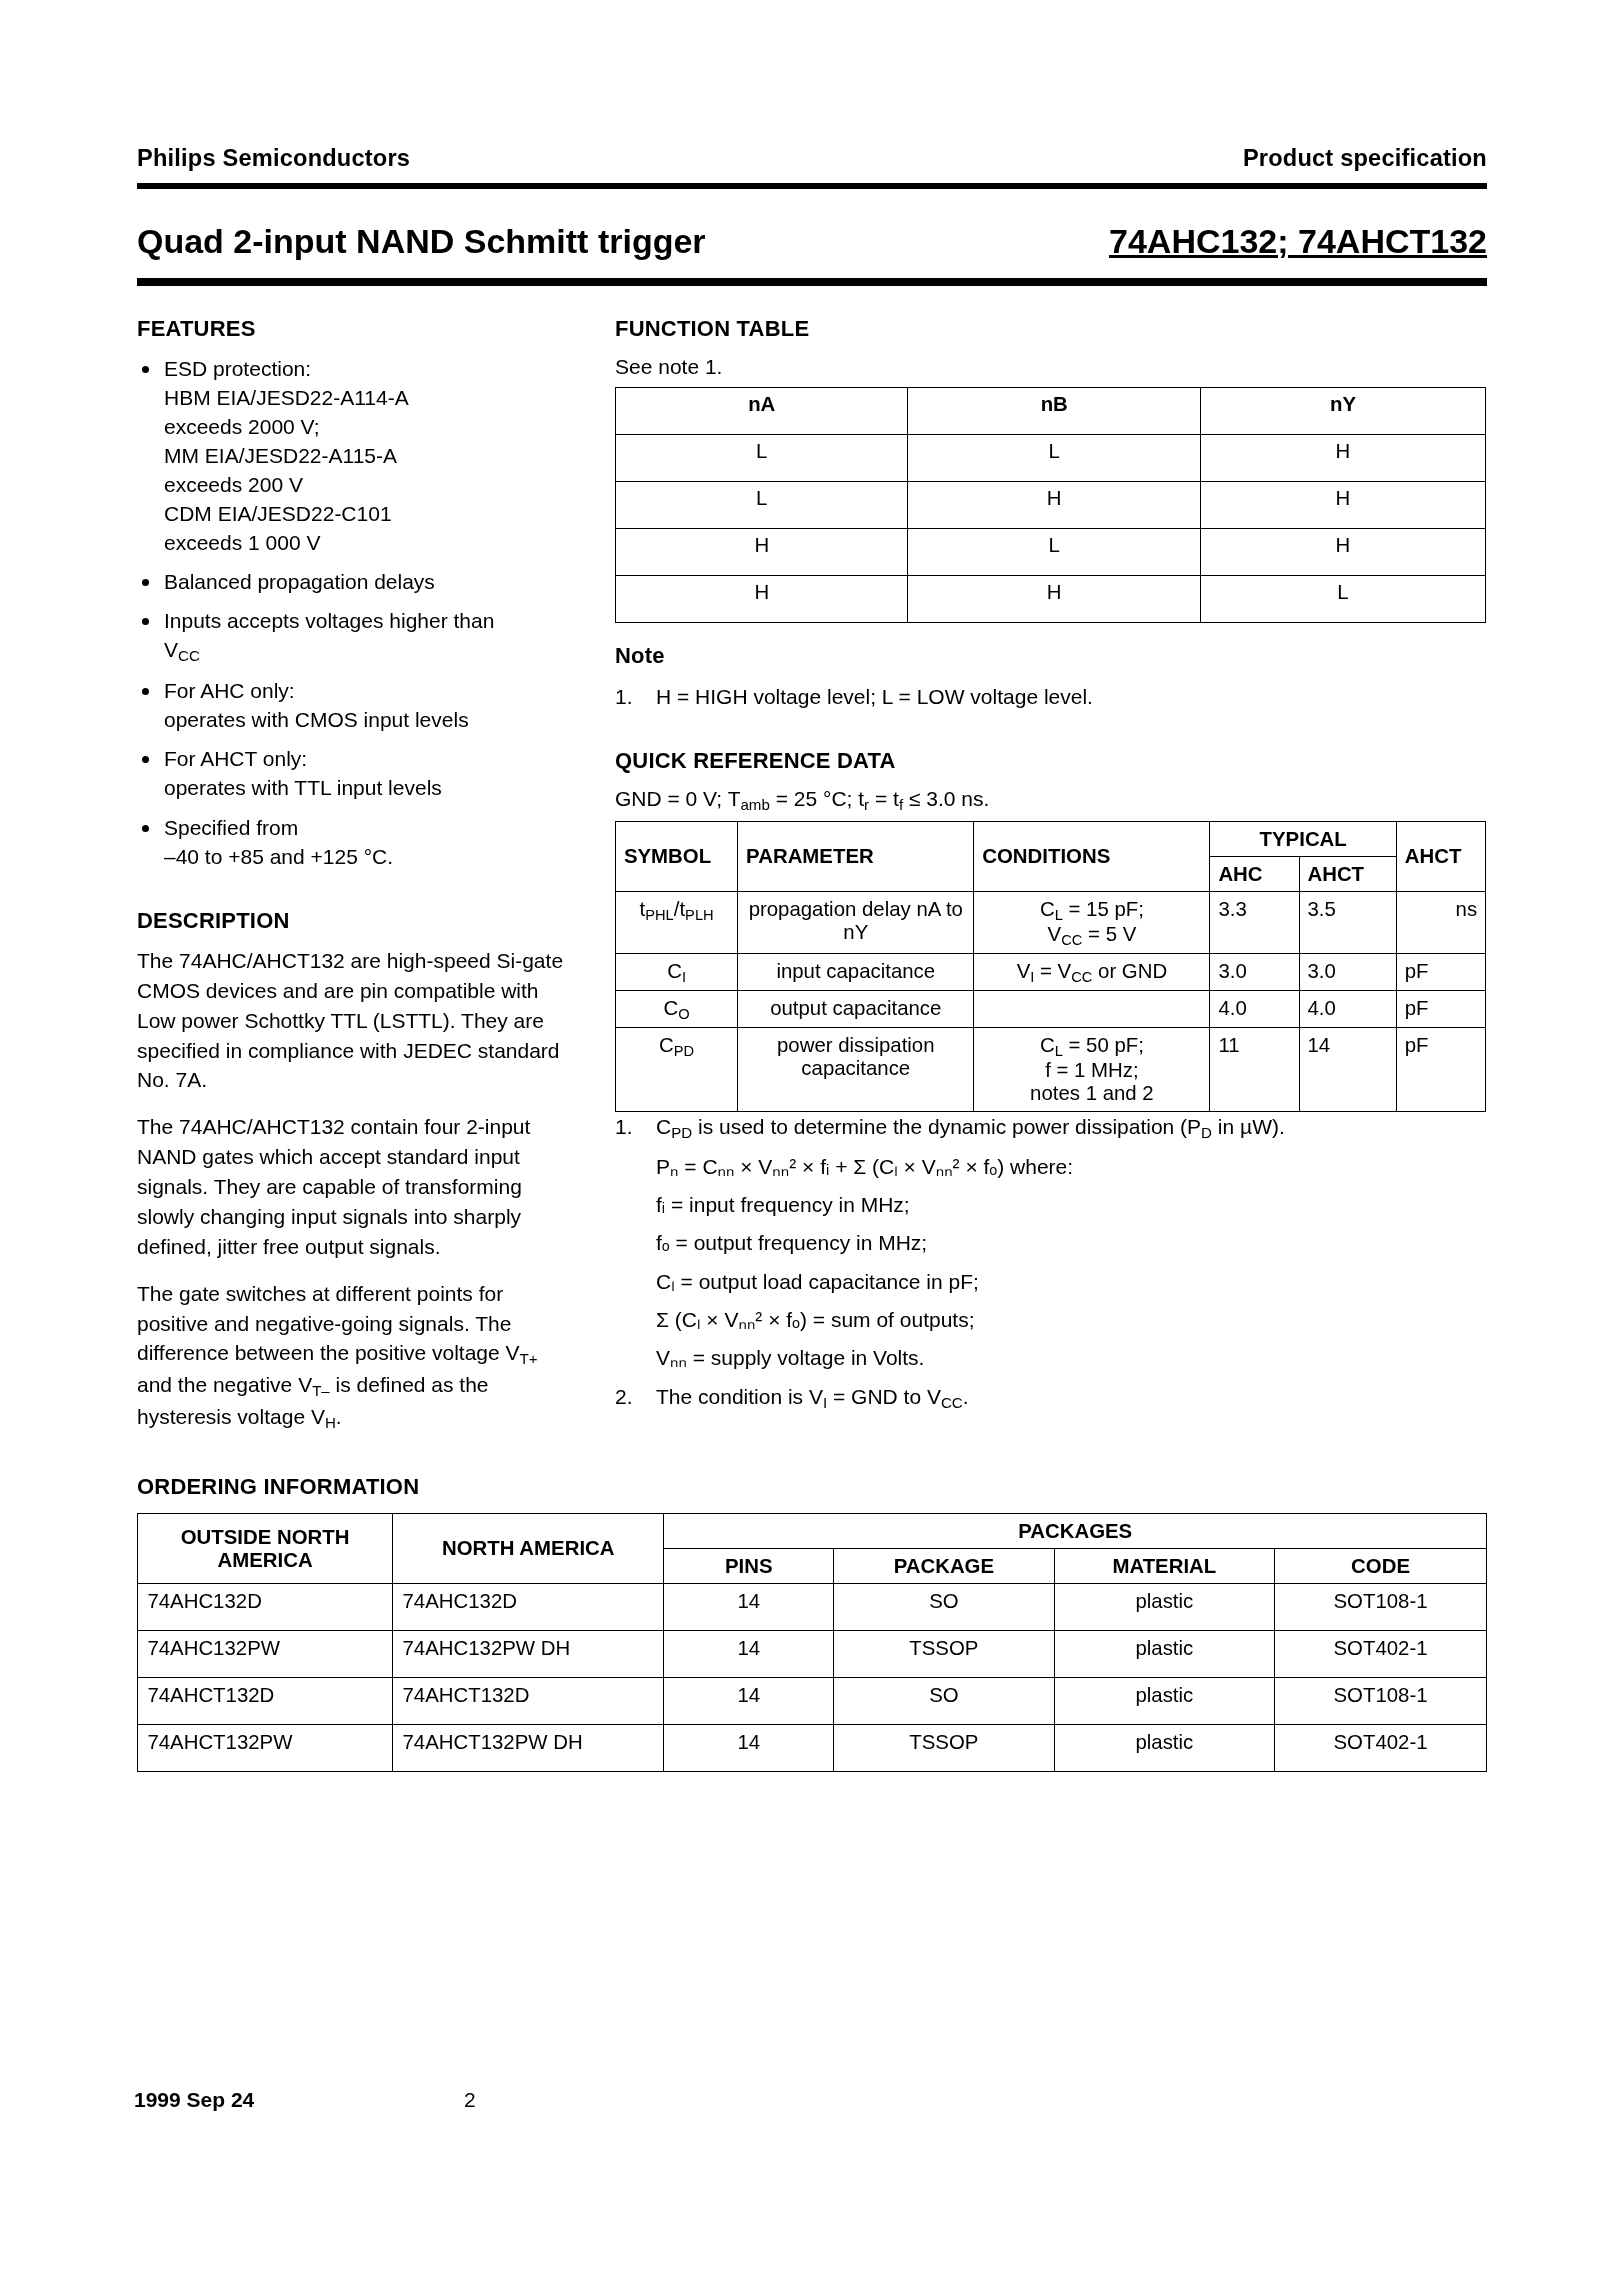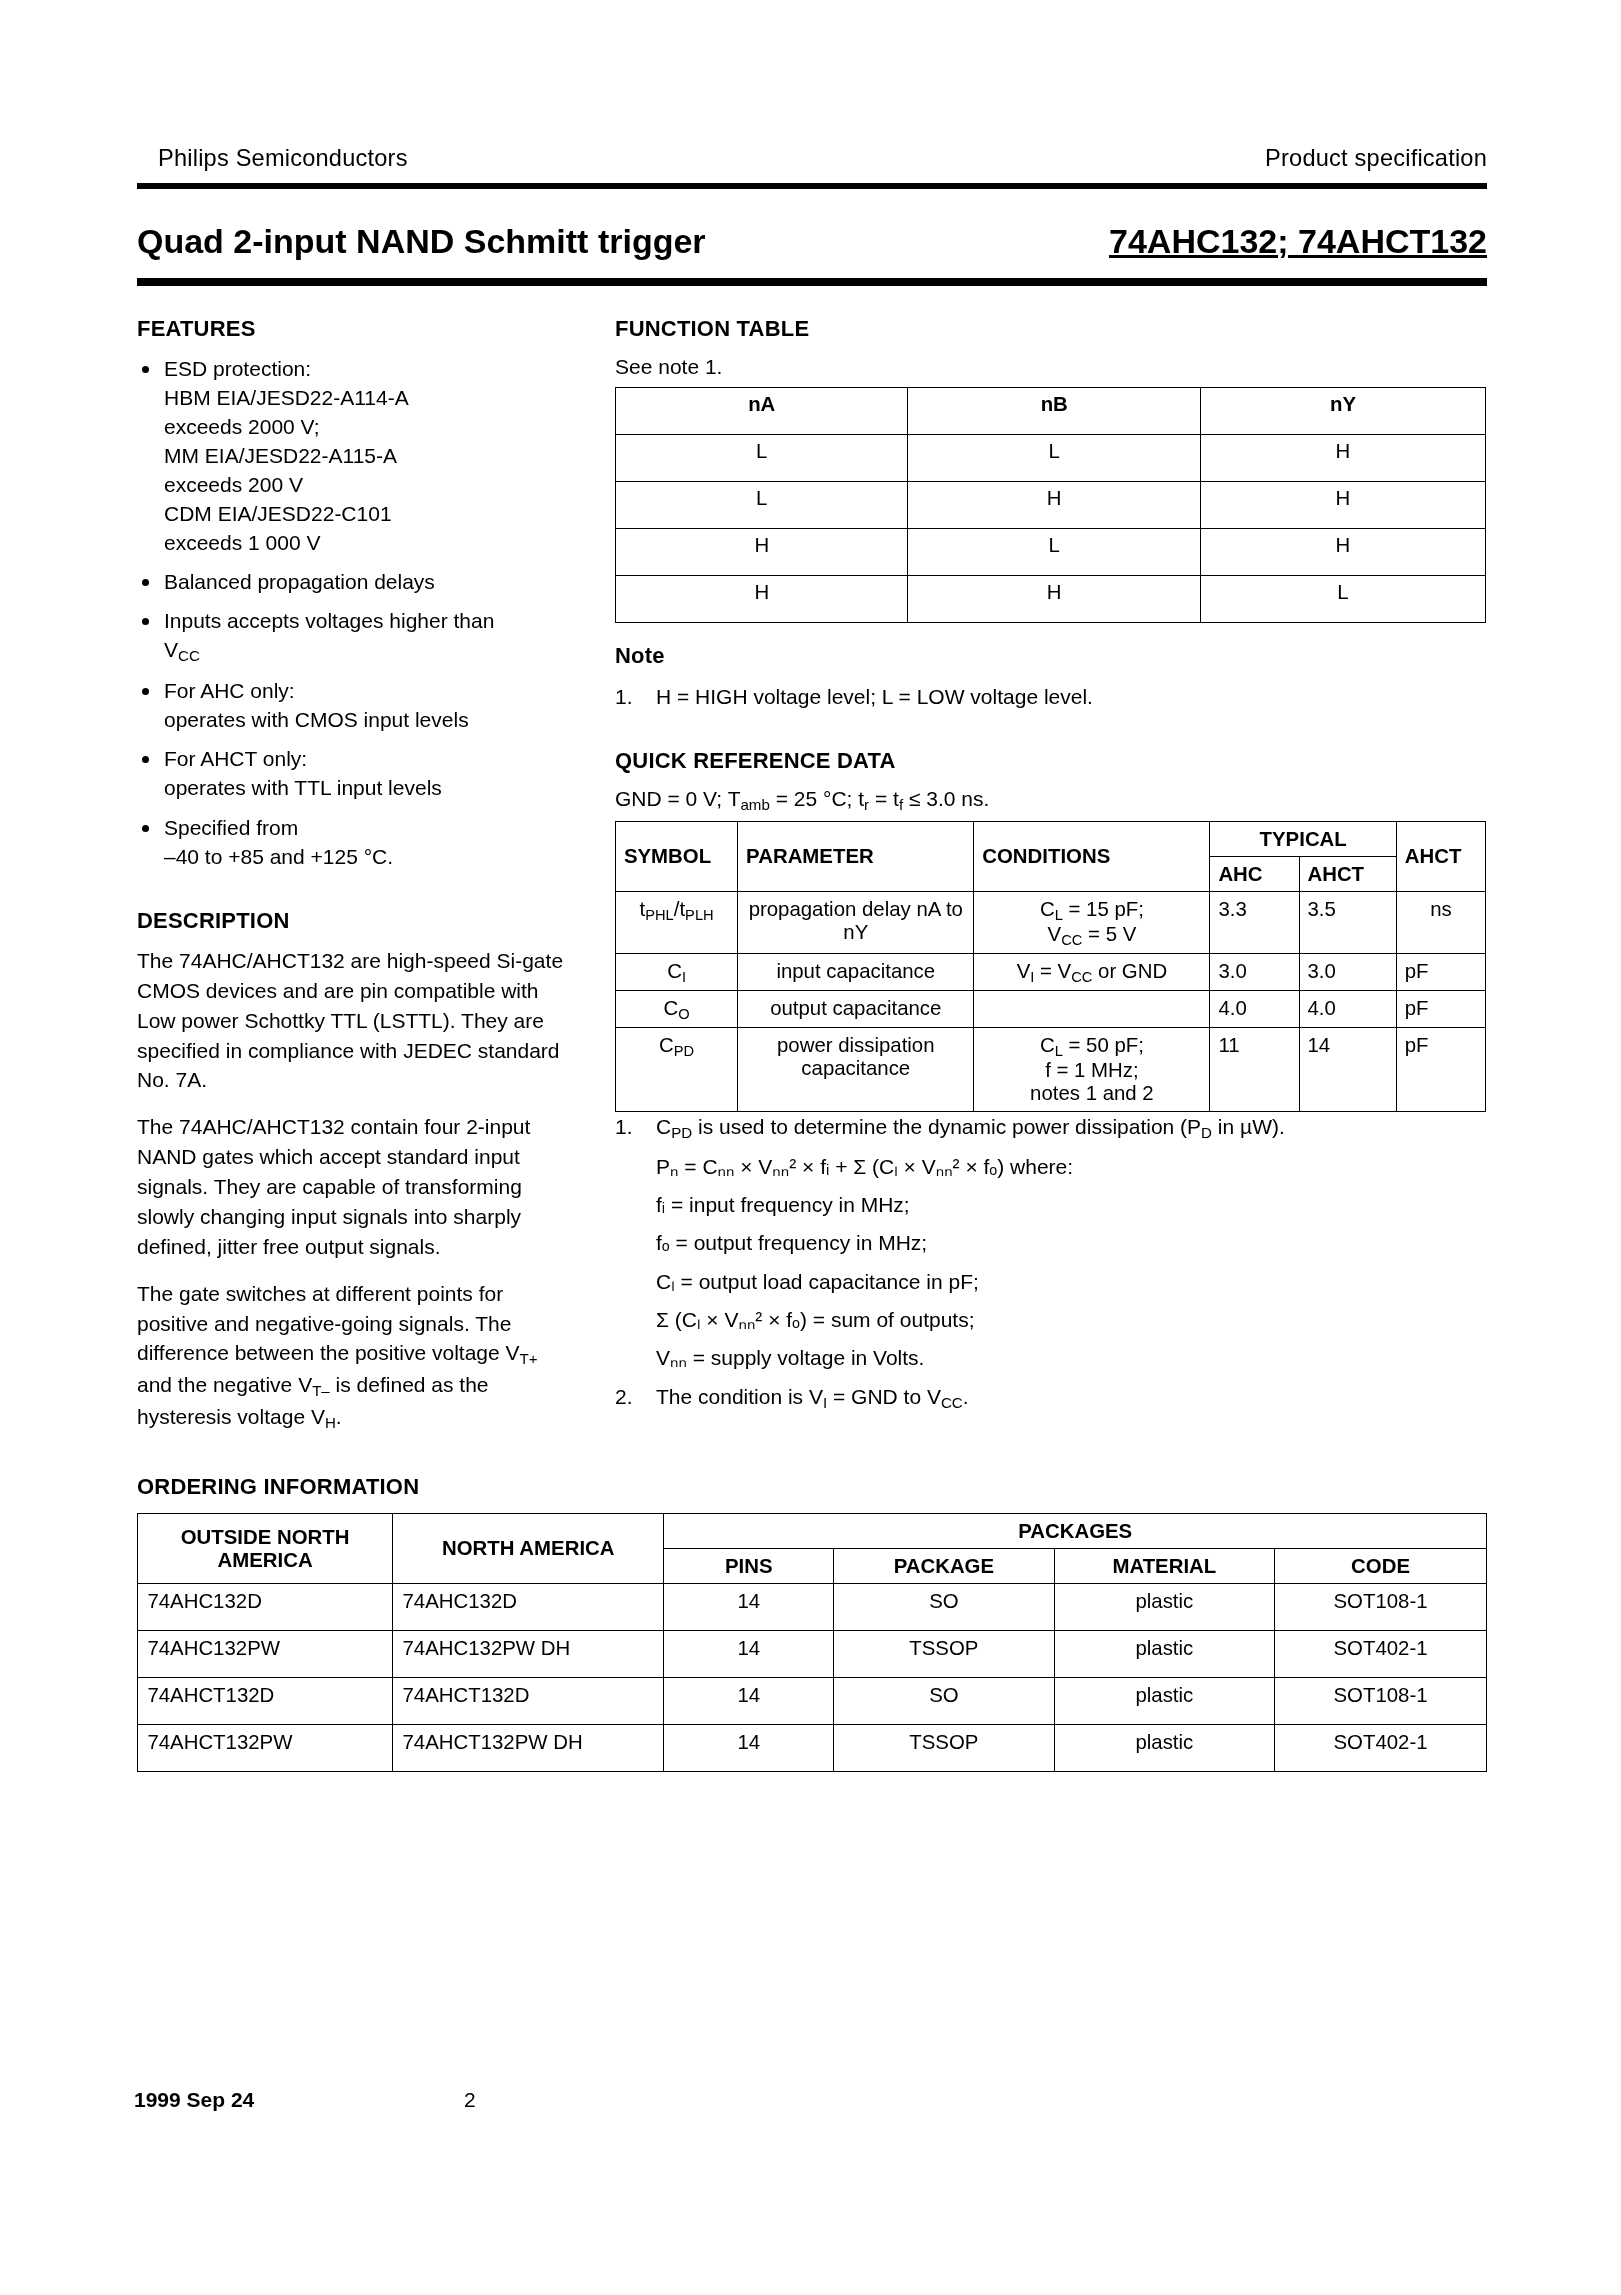--- a/index.html
+++ b/index.html
@@ -23,23 +23,22 @@
     position: absolute;
     left: 137px;
     top: 145px;
     width: 1350px;
   }
   .topbar {
     display: flex;
     justify-content: space-between;
     align-items: baseline;
     font-size: 23.6px;
-    font-weight: normal;
+    font-weight: bold;
     letter-spacing: 0.2px;
-    margin-left: 21px;
   }
   .rule-thick {
     height: 5.5px;
     background: #000;
     margin-top: 11px;
   }
   .titlerow {
     display: flex;
     justify-content: space-between;
     align-items: baseline;
@@ -328,21 +327,21 @@
               <td>
                 <span>t</span><span class="sub">PHL</span><span>/t</span><span class="sub">PLH</span>
               </td>
               <td>propagation delay nA to nY</td>
               <td>
                 <span class="nowrap"><span>C</span><span class="sub">L</span><span> = 15 pF;</span></span><br>
                 <span class="nowrap"><span>V</span><span class="sub">CC</span><span> = 5 V</span></span>
               </td>
               <td style="text-align:left;">3.3</td>
               <td style="text-align:left;">3.5</td>
-              <td style="text-align:center;border-radius:15px;">ns</td>
+              <td style="text-align:right;border-radius:15px;">ns</td>
             </tr>
 
             <tr>
               <td>
                 <span>C</span><span class="sub">I</span>
               </td>
               <td>input capacitance</td>
               <td>
                 <span>V</span><span class="sub">I</span><span> = V</span><span class="sub">CC</span><span> or GND</span>
               </td>

